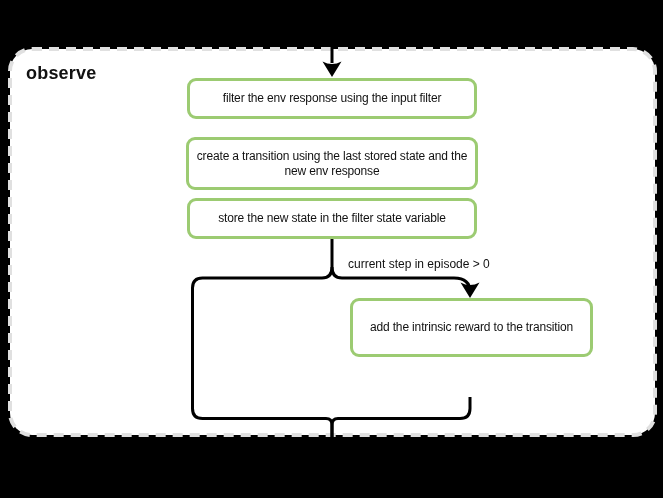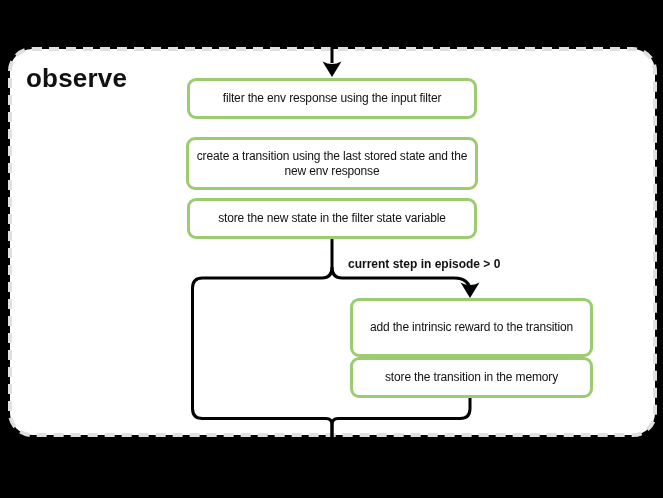--- a/index.html
+++ b/index.html
@@ -35,21 +35,21 @@
     stroke-width: 3;
   }
   .arrowhead {
     fill: var(--connector, #000);
     stroke: none;
   }
   .diagram-title {
     position: absolute;
     left: 26px;
     top: 63px;
-    font-size: 26px;
+    font-size: 18px;
     font-weight: bold;
     color: var(--text, #111);
     letter-spacing: 0.2px;
   }
   .node {
     position: absolute;
     box-sizing: border-box;
     background: var(--node-bg, #fff);
     border: 3px solid var(--node-border, #9ccb72);
     border-radius: 9px;
@@ -66,21 +66,21 @@
   .node-1 { left: 187px; top: 78px;  width: 290px; height: 41px; }
   .node-2 { left: 186px; top: 137px; width: 292px; height: 53px; }
   .node-3 { left: 187px; top: 198px; width: 290px; height: 41px; }
   .node-4 { left: 350px; top: 298px; width: 243px; height: 59px; }
   .node-5 { left: 350px; top: 357px; width: 243px; height: 41px; }
   .condition-label {
     position: absolute;
     left: 348px;
     top: 257px;
     font-size: 12px;
-    font-weight: bold;
+    font-weight: normal;
     color: var(--text, #111);
   }
 </style>
 </head>
 <body>
 
 <div class="stage">
 
   <svg viewBox="0 0 663 498" aria-hidden="true">
     <rect class="container-rect" x="10" y="49" width="645" height="386" rx="22" ry="22"></rect>
@@ -109,17 +109,16 @@
   <div class="diagram-title">observe</div>
 
   <div class="node node-1">filter the env response using the input filter</div>
 
   <div class="node node-2">create a transition using the last stored state and the new env response</div>
 
   <div class="node node-3">store the new state in the filter state variable</div>
 
   <div class="node node-4">add the intrinsic reward to the transition</div>
 
-  <div class="node node-5">store the transition in the memory</div>
 
   <div class="condition-label">current step in episode &gt; 0</div>
 
 </div>
 
 </body></html>

